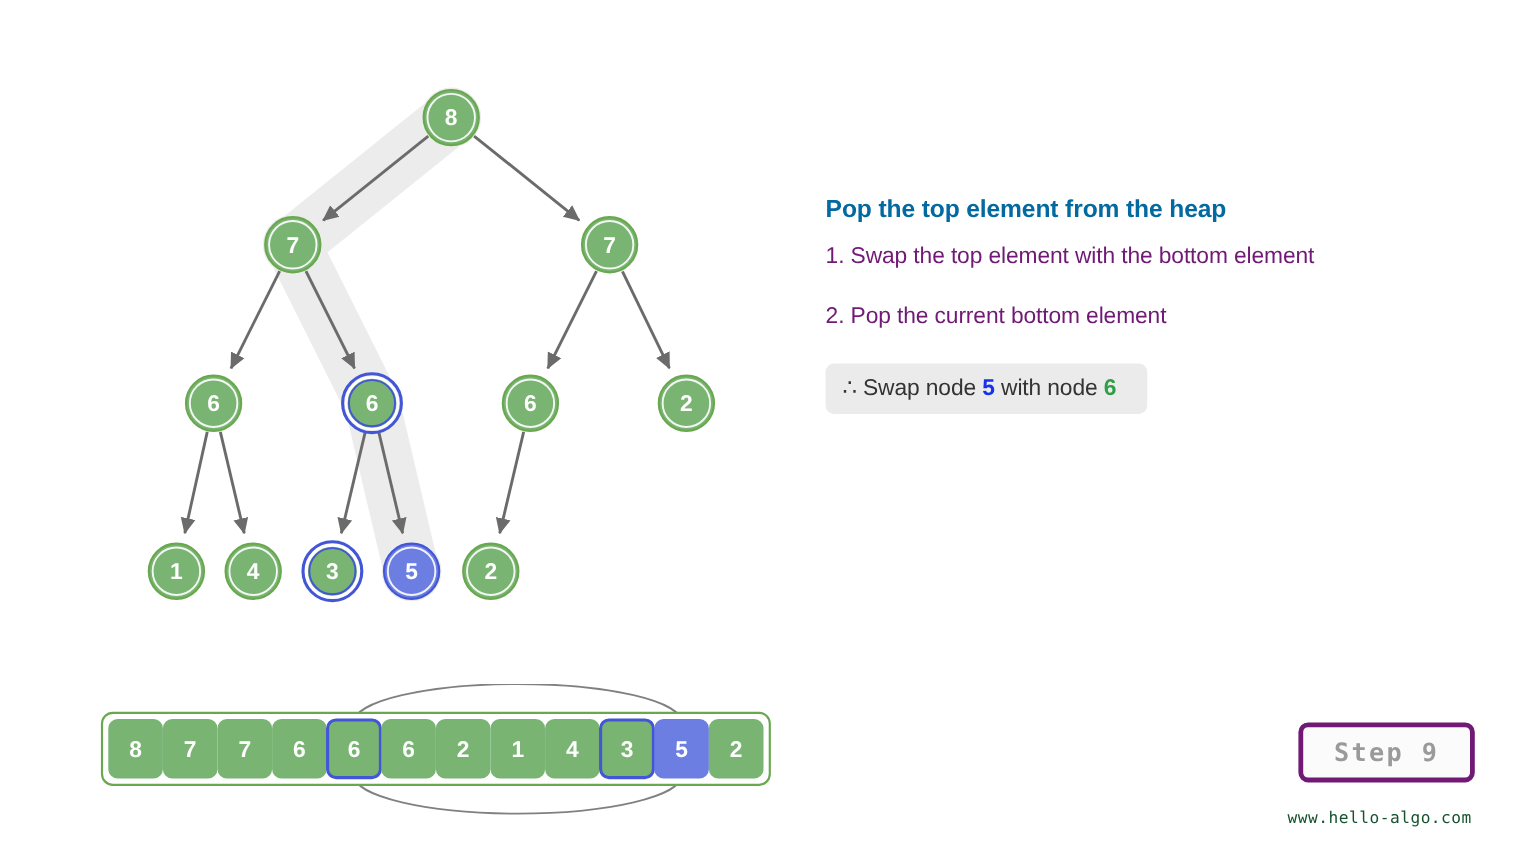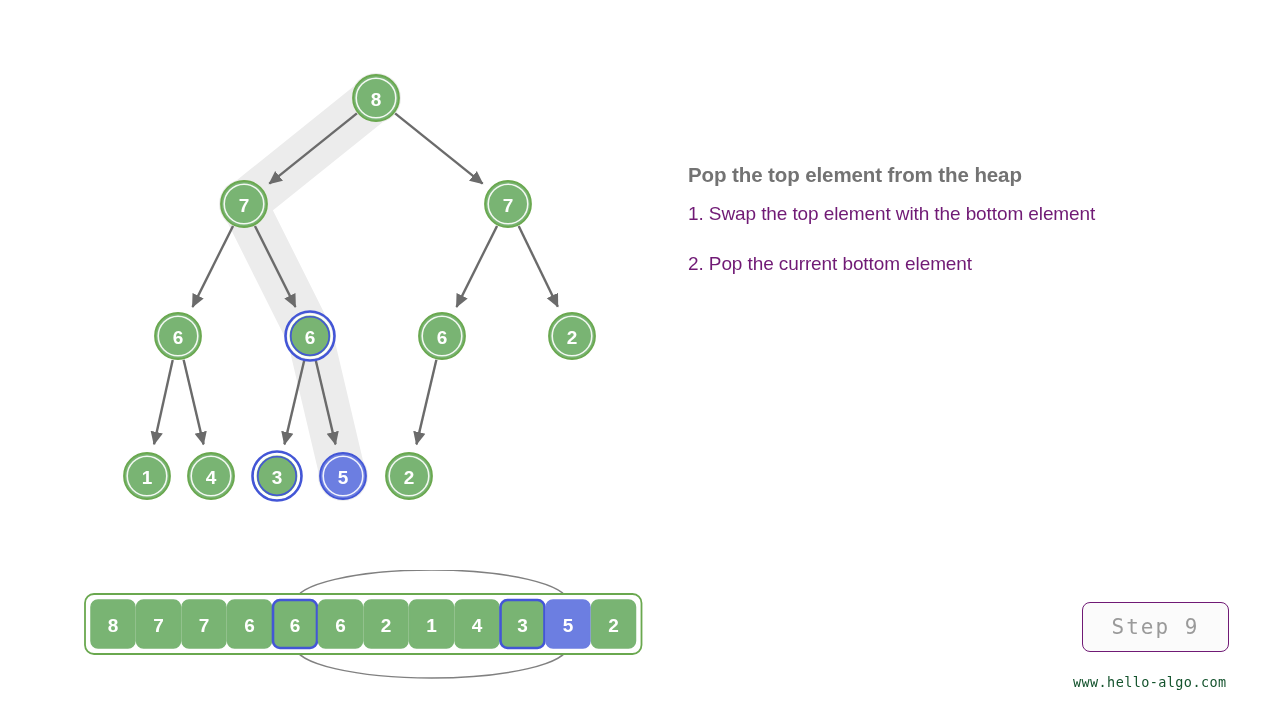--- a/index.html
+++ b/index.html
@@ -14,21 +14,21 @@
   #tree-svg{position:absolute;left:0;top:0;width:700px;height:560px;}
   .node-text{
     font-family:"Liberation Sans","DejaVu Sans",sans-serif;
     font-size:19px;font-weight:700;fill:#ffffff;
     text-anchor:middle;dominant-baseline:central;
   }
 
   
   .panel{position:absolute;left:688px;top:163px;width:560px;}
   .panel-title{
-    font-size:20.5px;font-weight:700;color:#737373;
+    font-size:20.5px;font-weight:700;color:#0369a1;
     letter-spacing:-0.1px;margin:0 0 14px 0;line-height:1.2;
   }
   .step-line{
     font-size:19px;color:#701a75;line-height:1.25;margin:0 0 27px 0;
     letter-spacing:-0.1px;
   }
   .reason-line{
     font-size:19px;color:#333333;line-height:1.25;
     margin:0 0 9px 0;padding-left:14px;letter-spacing:-0.1px;
   }
@@ -45,24 +45,24 @@
   #array-svg{position:absolute;left:78px;top:570px;width:610px;height:110px;}
   .cell-text{
     font-family:"Liberation Sans","DejaVu Sans",sans-serif;
     font-size:19px;font-weight:700;fill:#ffffff;
     text-anchor:middle;dominant-baseline:central;
   }
 
   
   .step-badge{
     position:absolute;left:1082px;top:602px;width:147px;height:50px;
-    box-sizing:border-box;border:1px solid #701a75;border-radius:8px;
+    box-sizing:border-box;border:4px solid #701a75;border-radius:8px;
     background:#fbfbfb;display:flex;align-items:center;justify-content:center;
     font-family:"DejaVu Sans Mono","Liberation Mono",monospace;
-    font-size:21px;font-weight:400;color:#9a9a9a;letter-spacing:2px;
+    font-size:21px;font-weight:700;color:#9a9a9a;letter-spacing:2px;
   }
   .watermark{
     position:absolute;left:1073px;top:674px;
     font-family:"DejaVu Sans Mono","Liberation Mono",monospace;
     font-size:13.5px;color:#14532d;letter-spacing:0.4px;
   }
 </style>
 </head>
 <body>
 
@@ -162,20 +162,23 @@
       </g>
   </svg>
 
   <div class="panel">
     <div class="panel-title">Pop the top element from the heap</div>
 
     <div class="step-line">1. Swap the top element with the bottom element</div>
     <div class="step-line">2. Pop the current bottom element</div>
 
 
+    <div class="concl-wrap">
+      <div class="concl-line" id="conclusion-line"><span>∴</span><span> Swap node </span><span class="v-blue">5</span><span> with node </span><span class="v-green">6</span></div>
+    </div>
   </div>
 
   <svg id="array-svg" viewBox="0 0 610 110">
     <defs>
       <marker id="arc-head" markerWidth="7" markerHeight="7" refX="5.6" refY="3" orient="auto" markerUnits="strokeWidth">
         <path d="M0,0.5 L6,3 L0,5.5 z" fill="#6b6b6b"></path>
       </marker>
     </defs>
     <g id="array-arc-layer">
         <path d="M 217 32 A 136.5 32 0 0 1 490 32" fill="none" stroke="#6b6b6b" stroke-width="1.5" opacity="0.85" marker-end="url(#arc-head)"></path>

